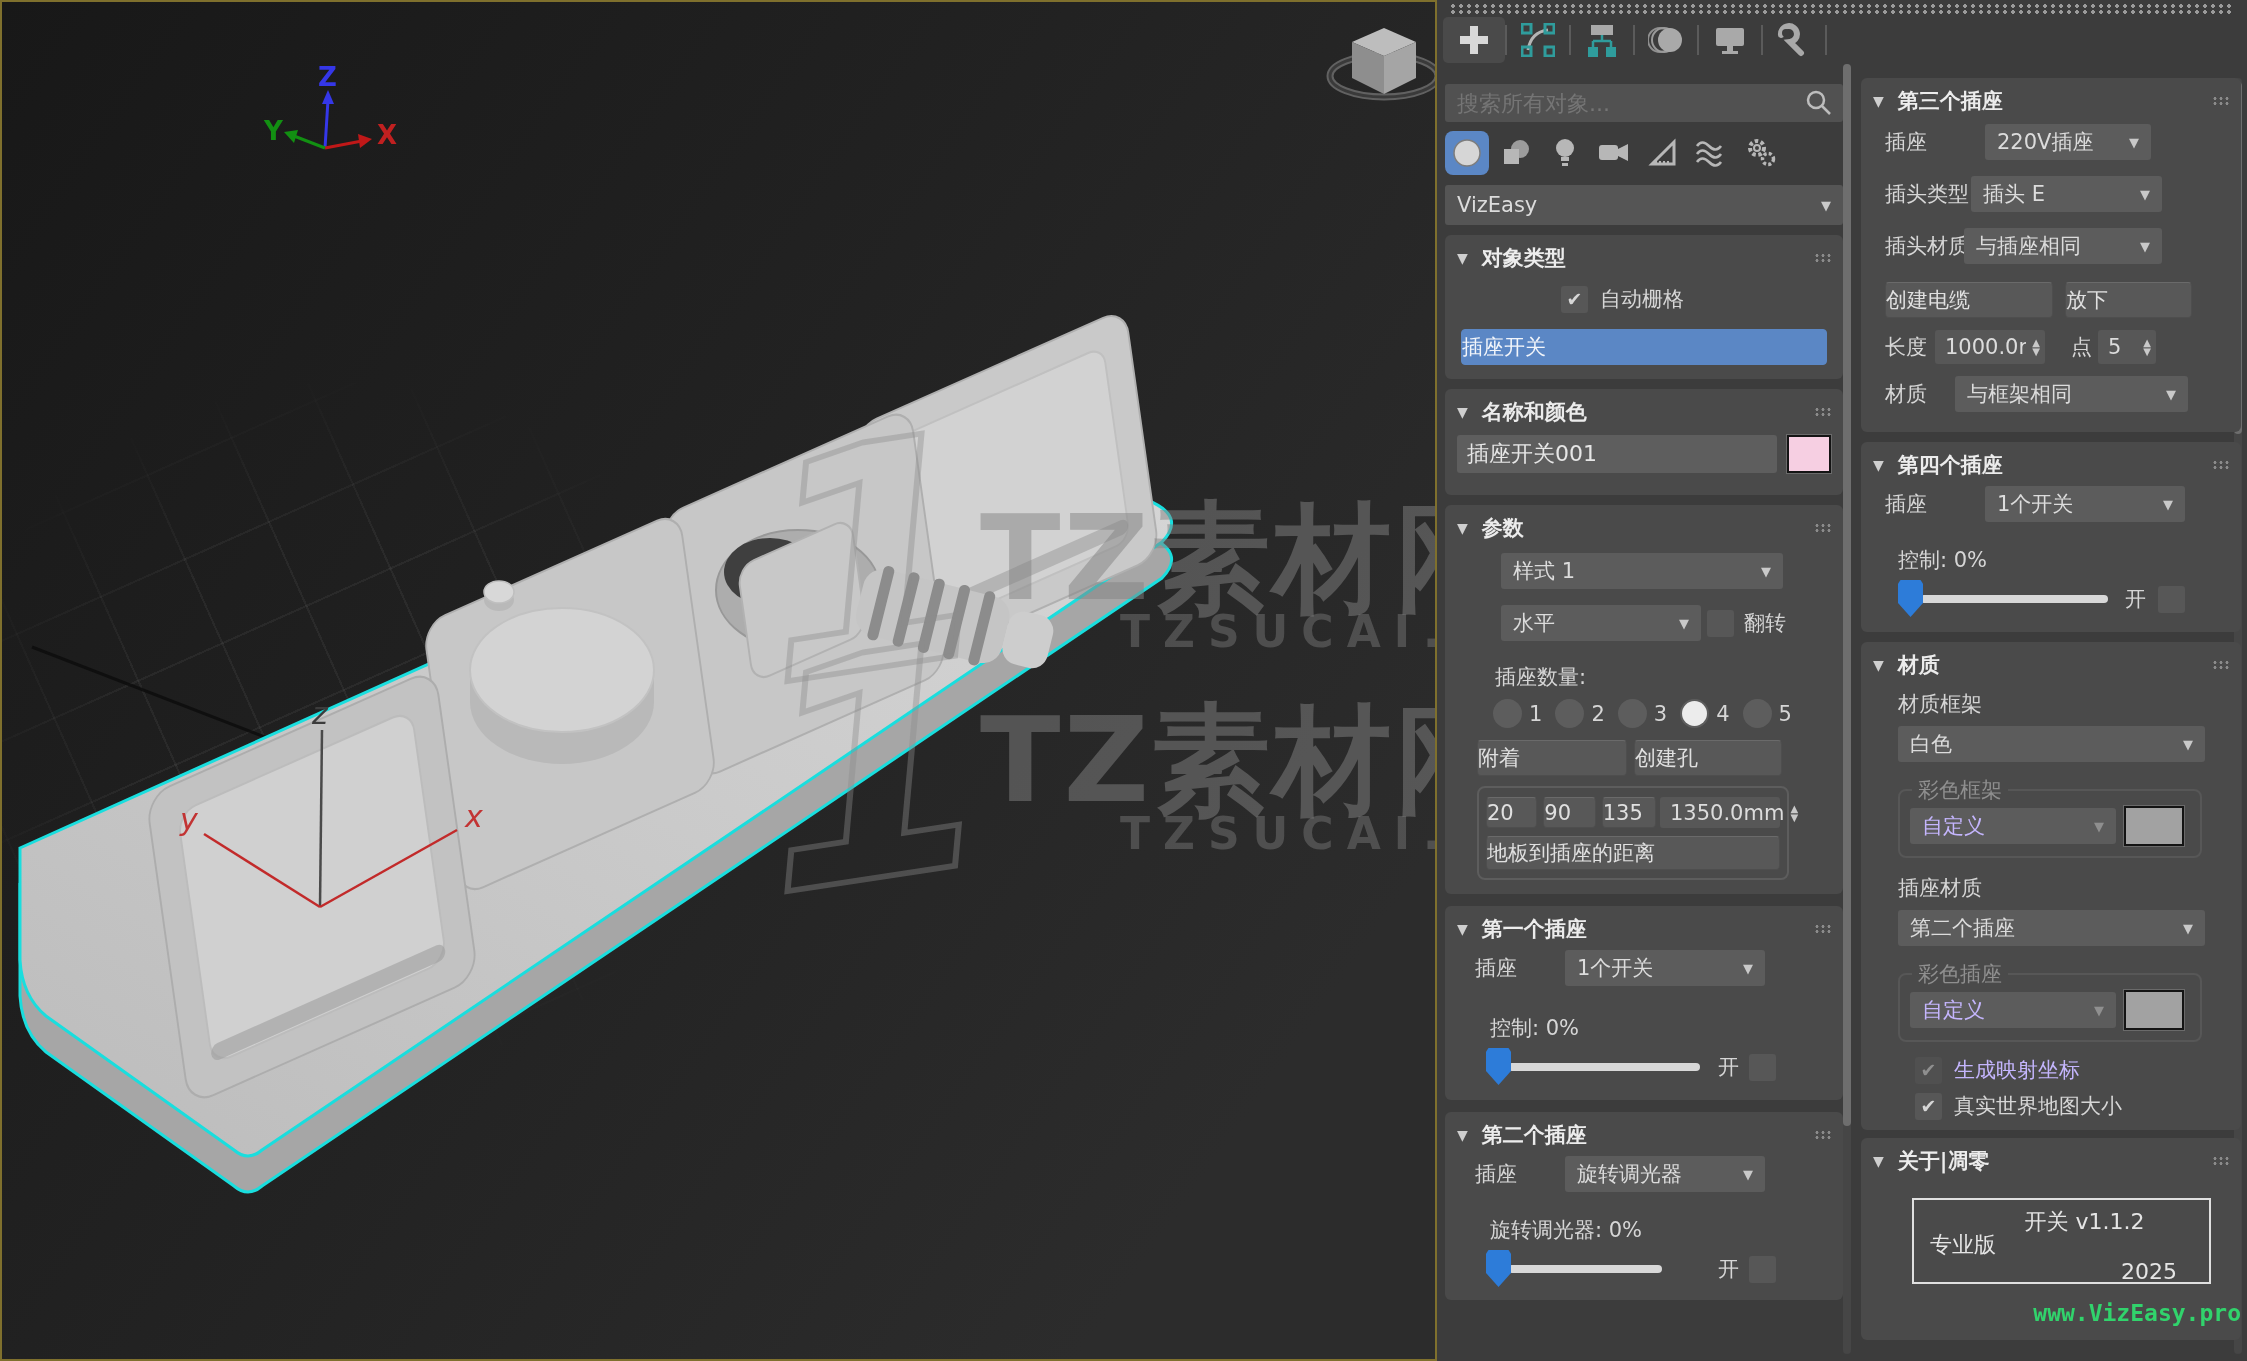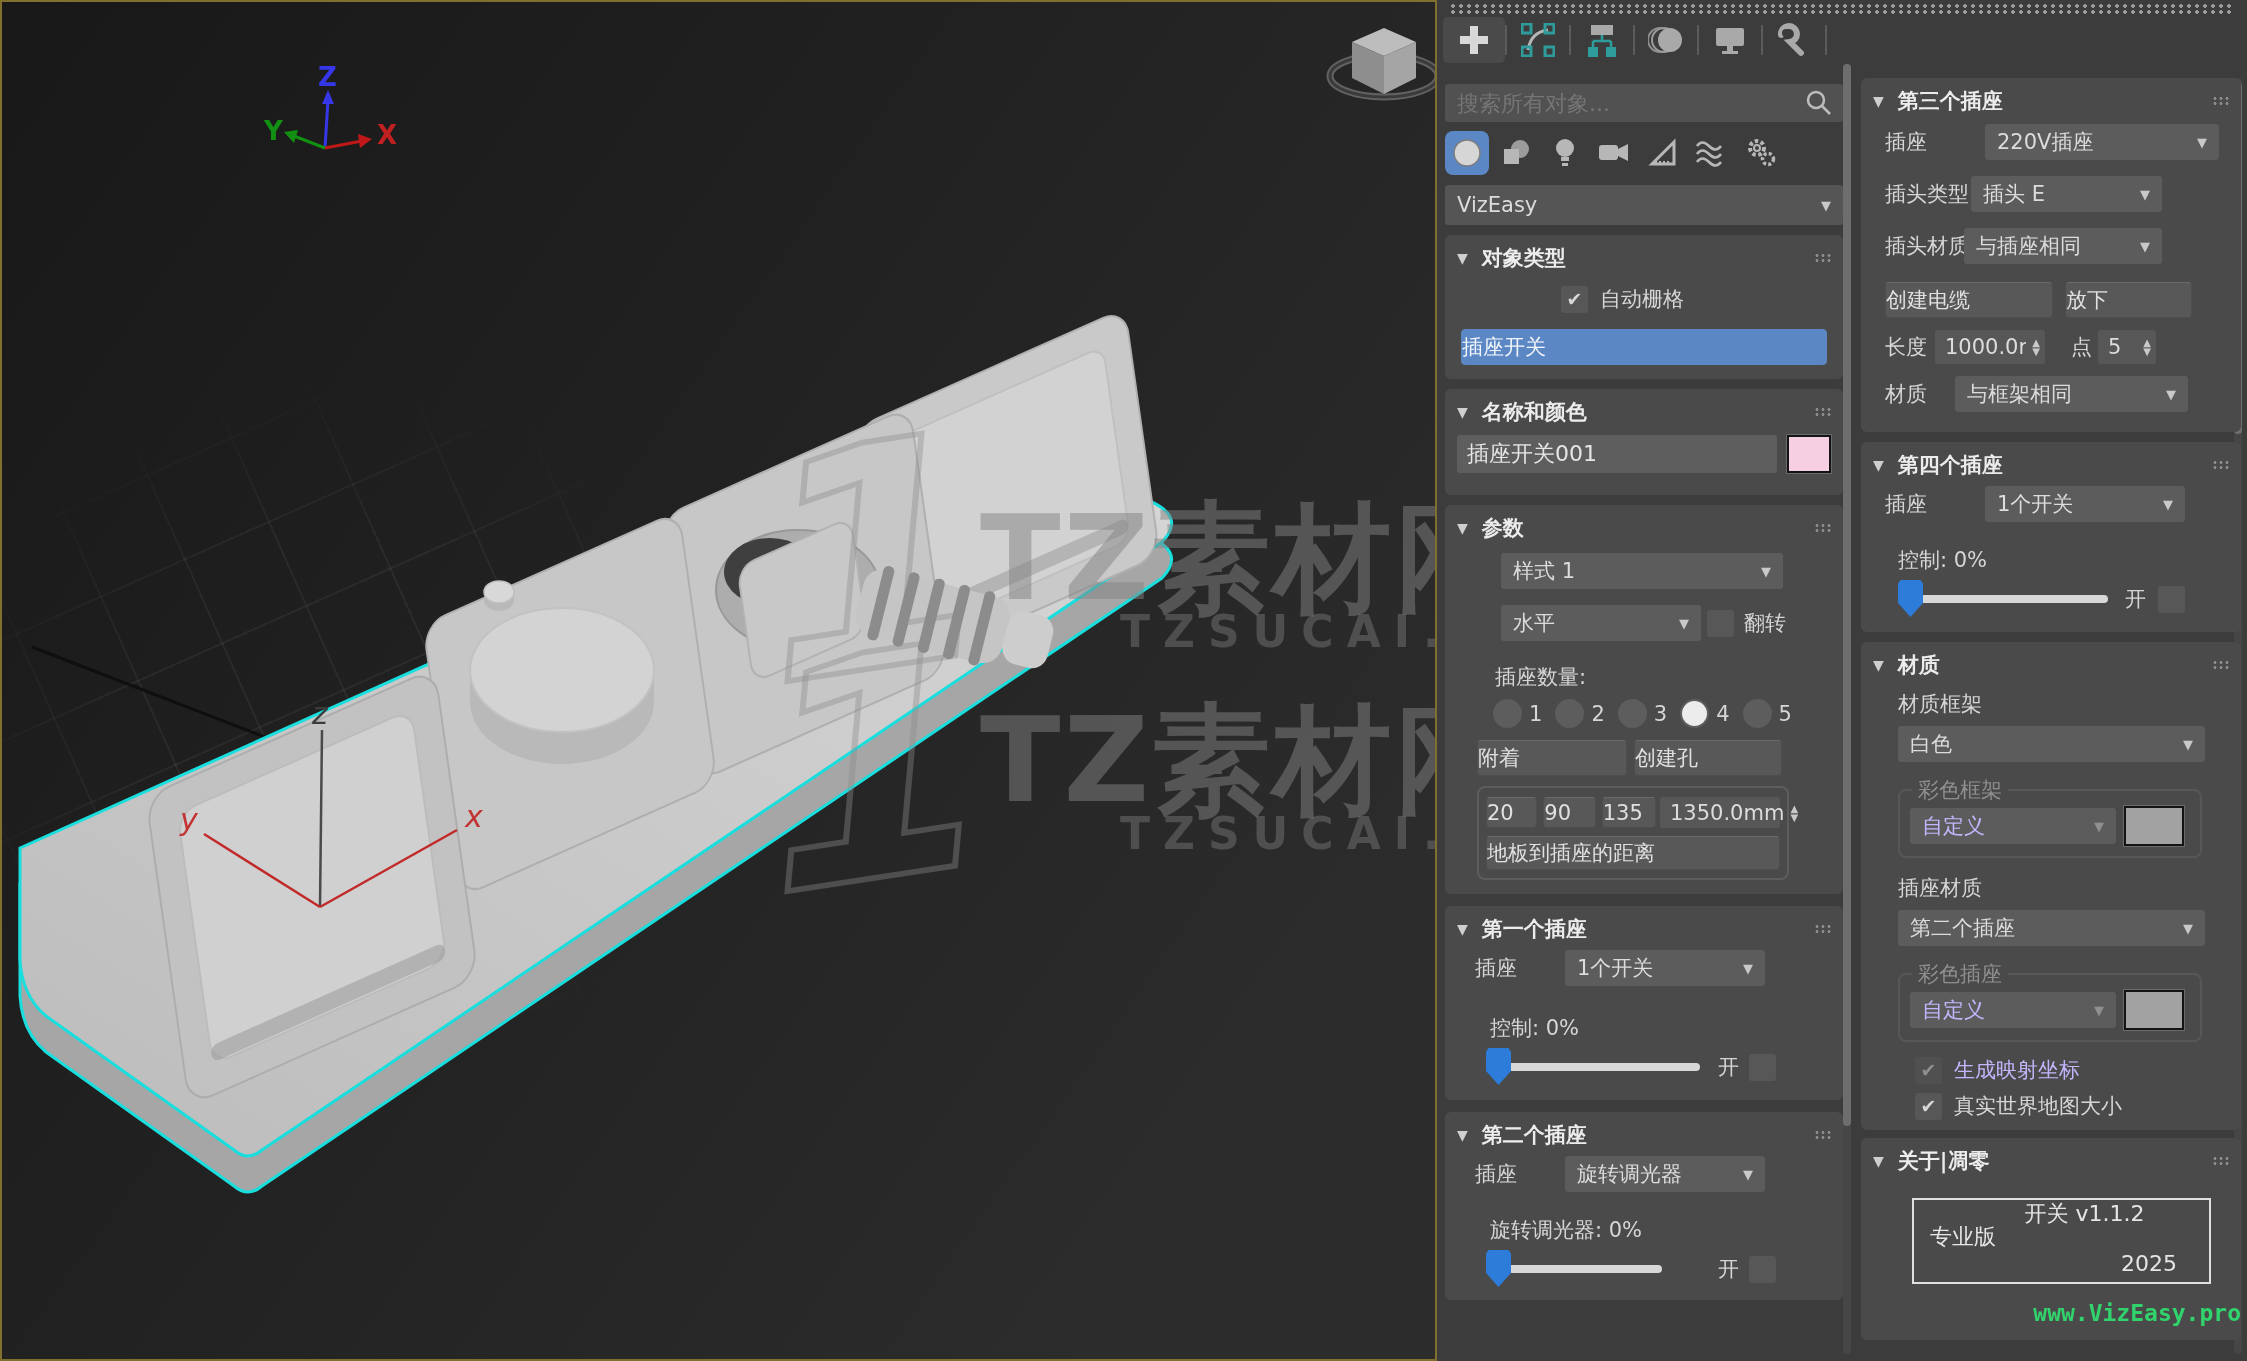--- a/index.html
+++ b/index.html
@@ -454,21 +454,21 @@
   <div id="col2">
 
     <div class="ro" style="margin-top:0;padding-bottom:20px">
       <div class="ro-h">
         <span class="ro-arrow">▼</span>
         <span>第三个插座</span>
         <span class="grip"></span>
       </div>
       <div class="row" style="margin:6px 12px 0 24px">
         <span class="label">插座</span>
-        <div class="dropdown" style="width:234px;margin-left:58px">
+        <div class="dropdown" style="width:166px;margin-left:58px">
           <span>220V插座</span>
           <span class="dd-arrow">▼</span>
         </div>
       </div>
       <div class="row" style="margin:16px 12px 0 24px">
         <span class="label">插头类型</span>
         <div class="dropdown" style="width:191px;margin-left:2px">
           <span>插头 E</span>
           <span class="dd-arrow">▼</span>
         </div>
@@ -588,21 +588,21 @@
         <span class="label" style="margin-left:12px">真实世界地图大小</span>
       </div>
     </div>
 
     <div class="ro" style="margin-top:8px">
       <div class="ro-h">
         <span class="ro-arrow">▼</span>
         <span>关于|凋零</span>
         <span class="grip"></span>
       </div>
-      <div class="about-box" style="margin:20px 30px 0 51px;height:86px;padding:0 0">
+      <div class="about-box" style="margin:20px 30px 0 51px;height:86px;padding:8px 0">
         <div style="text-align:center;padding-left:46px">开关 v1.1.2</div>
         <div style="padding-left:16px;margin-top:-4px">专业版</div>
         <div style="text-align:right;padding-right:32px">2025</div>
       </div>
       <div style="text-align:right;margin-top:16px">
         <span class="link">www.VizEasy.pro</span>
       </div>
     </div>
   </div>
 </div>

